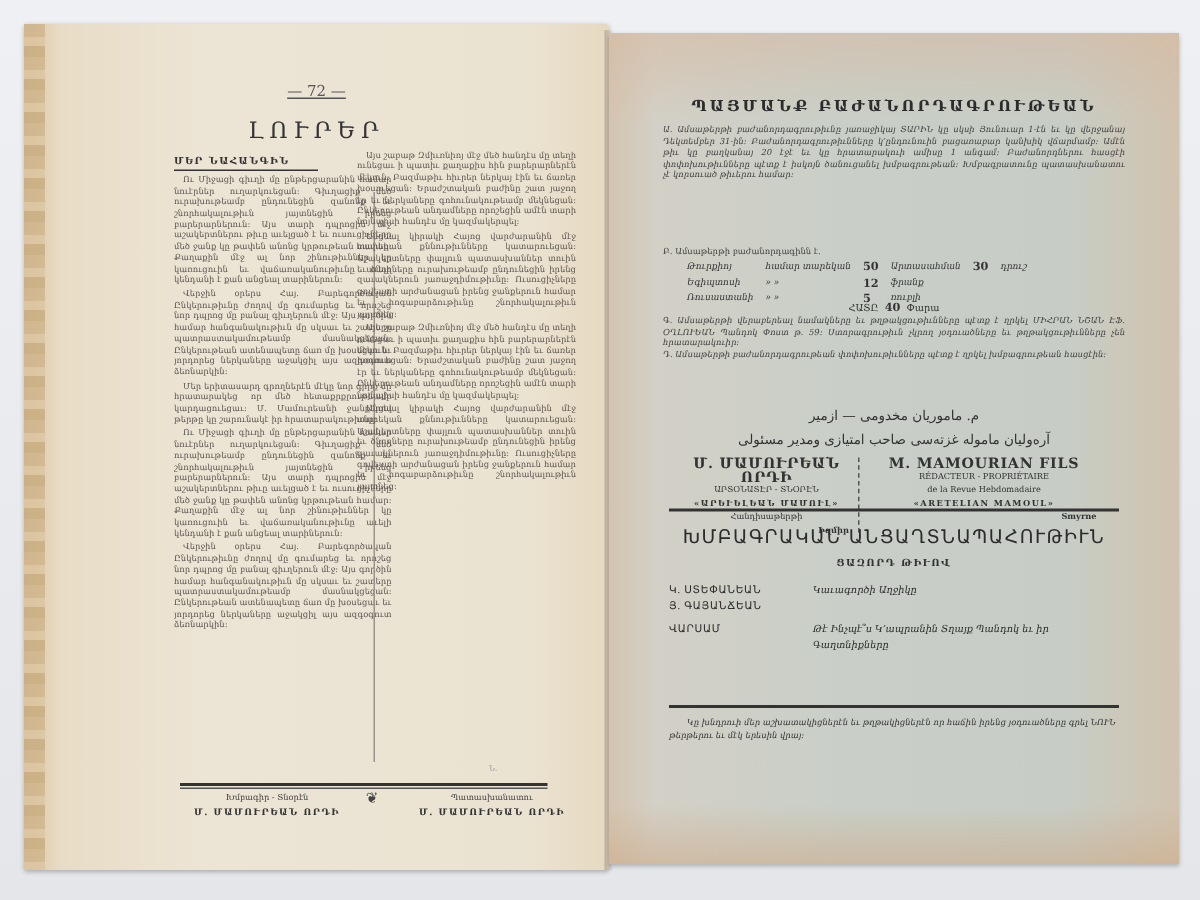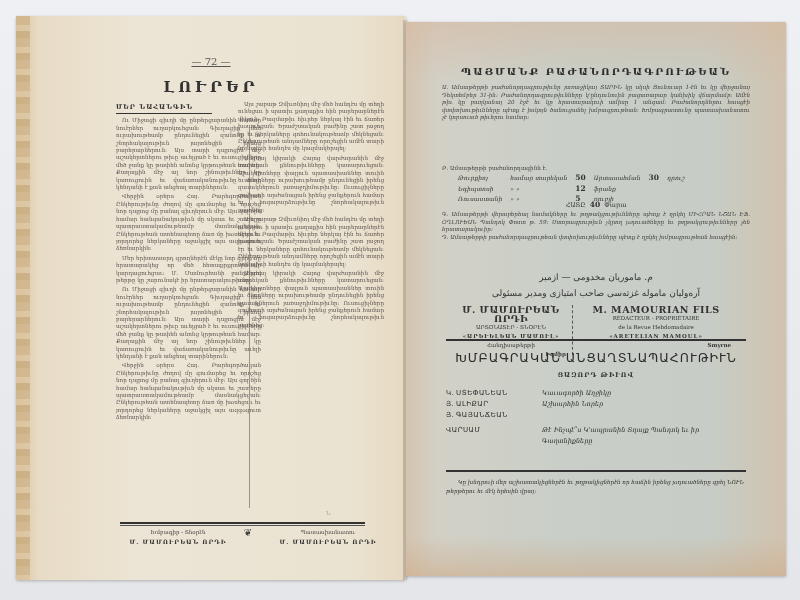--- a/index.html
+++ b/index.html
@@ -23,21 +23,21 @@
     position: absolute; left: 0; top: 0; bottom: 0; width: 14px;
     background: repeating-linear-gradient(180deg, #cfb48a 0 9px, #dcc5a0 9px 15px, #c8ab7e 15px 22px);
     opacity: 0.8;
   }
   .page-num {
     position: absolute; top: 40px; left: 0; width: 100%; text-align: center;
     font-size: 10px; color: #555; text-decoration: underline;
   }
   .section-title {
     position: absolute; top: 62px; left: 0; width: 100%; text-align: center;
-    font-size: 15px; letter-spacing: 4px; color: #333; font-weight: bold;
+    font-size: 15px; letter-spacing: 4px; color: #333; font-weight: normal;
   }
   .col {
     position: absolute; top: 88px; font-size: 5.6px; line-height: 7.4px; color: #5a5550;
     text-align: justify; overflow: hidden;
   }
   .col-left { left: 100px; width: 145px; height: 392px; }
   .col-right { left: 217px; width: 146px; height: 395px; top: 85px; }
   .col-divider {
     position: absolute; left: 233px; top: 112px; width: 1px; height: 380px; background: #9a948a;
   }
@@ -249,24 +249,20 @@
 
   <div class="contrib-title" style="top:328px;">ԽՄԲԱԳՐԱԿԱՆ ԱՆՑԱՂՏՆԱՊԱՀՈՒԹԻՒՆ</div>
   <div class="contrib-sub" style="top:349px;">ՑԱԶՈՐԴ ԹԻՒՈՎ</div>
 
   <div class="contrib-list" style="top:366px;">
     <div class="contrib-row">
       <div class="contrib-author">Կ. ՍՏԵՓԱՆԵԱՆ</div>
       <div class="contrib-work">Կաւագործի Աղջիկը</div>
     </div>
     <div class="contrib-row">
-      <div class="contrib-author">Յ. ԱԼԻՔԱՐ</div>
-      <div class="contrib-work">Աշխարհին Նորեր</div>
-    </div>
-    <div class="contrib-row">
       <div class="contrib-author">Յ. ԳԱՅԱՆՃԵԱՆ</div>
     </div>
     <div class="contrib-row" style="margin-top:4px;">
       <div class="contrib-author">ՎԱՐՍԱՄ</div>
       <div class="contrib-work">Թէ Ինչպէ՞ս Կ՚ապրանին Տղայք Պանդոկ եւ իր Գաղտնիքները</div>
     </div>
   </div>
 
   <div class="rp-rule rr2" style="top:448px;"></div>
   <div class="rp-footnote" style="top:456px;">Կը խնդրուի մեր աշխատակիցներէն եւ թղթակիցներէն որ հաճին իրենց յօդուածները գրել ՆՈՒՆ թերթերու եւ մէկ երեսին վրայ:</div>

